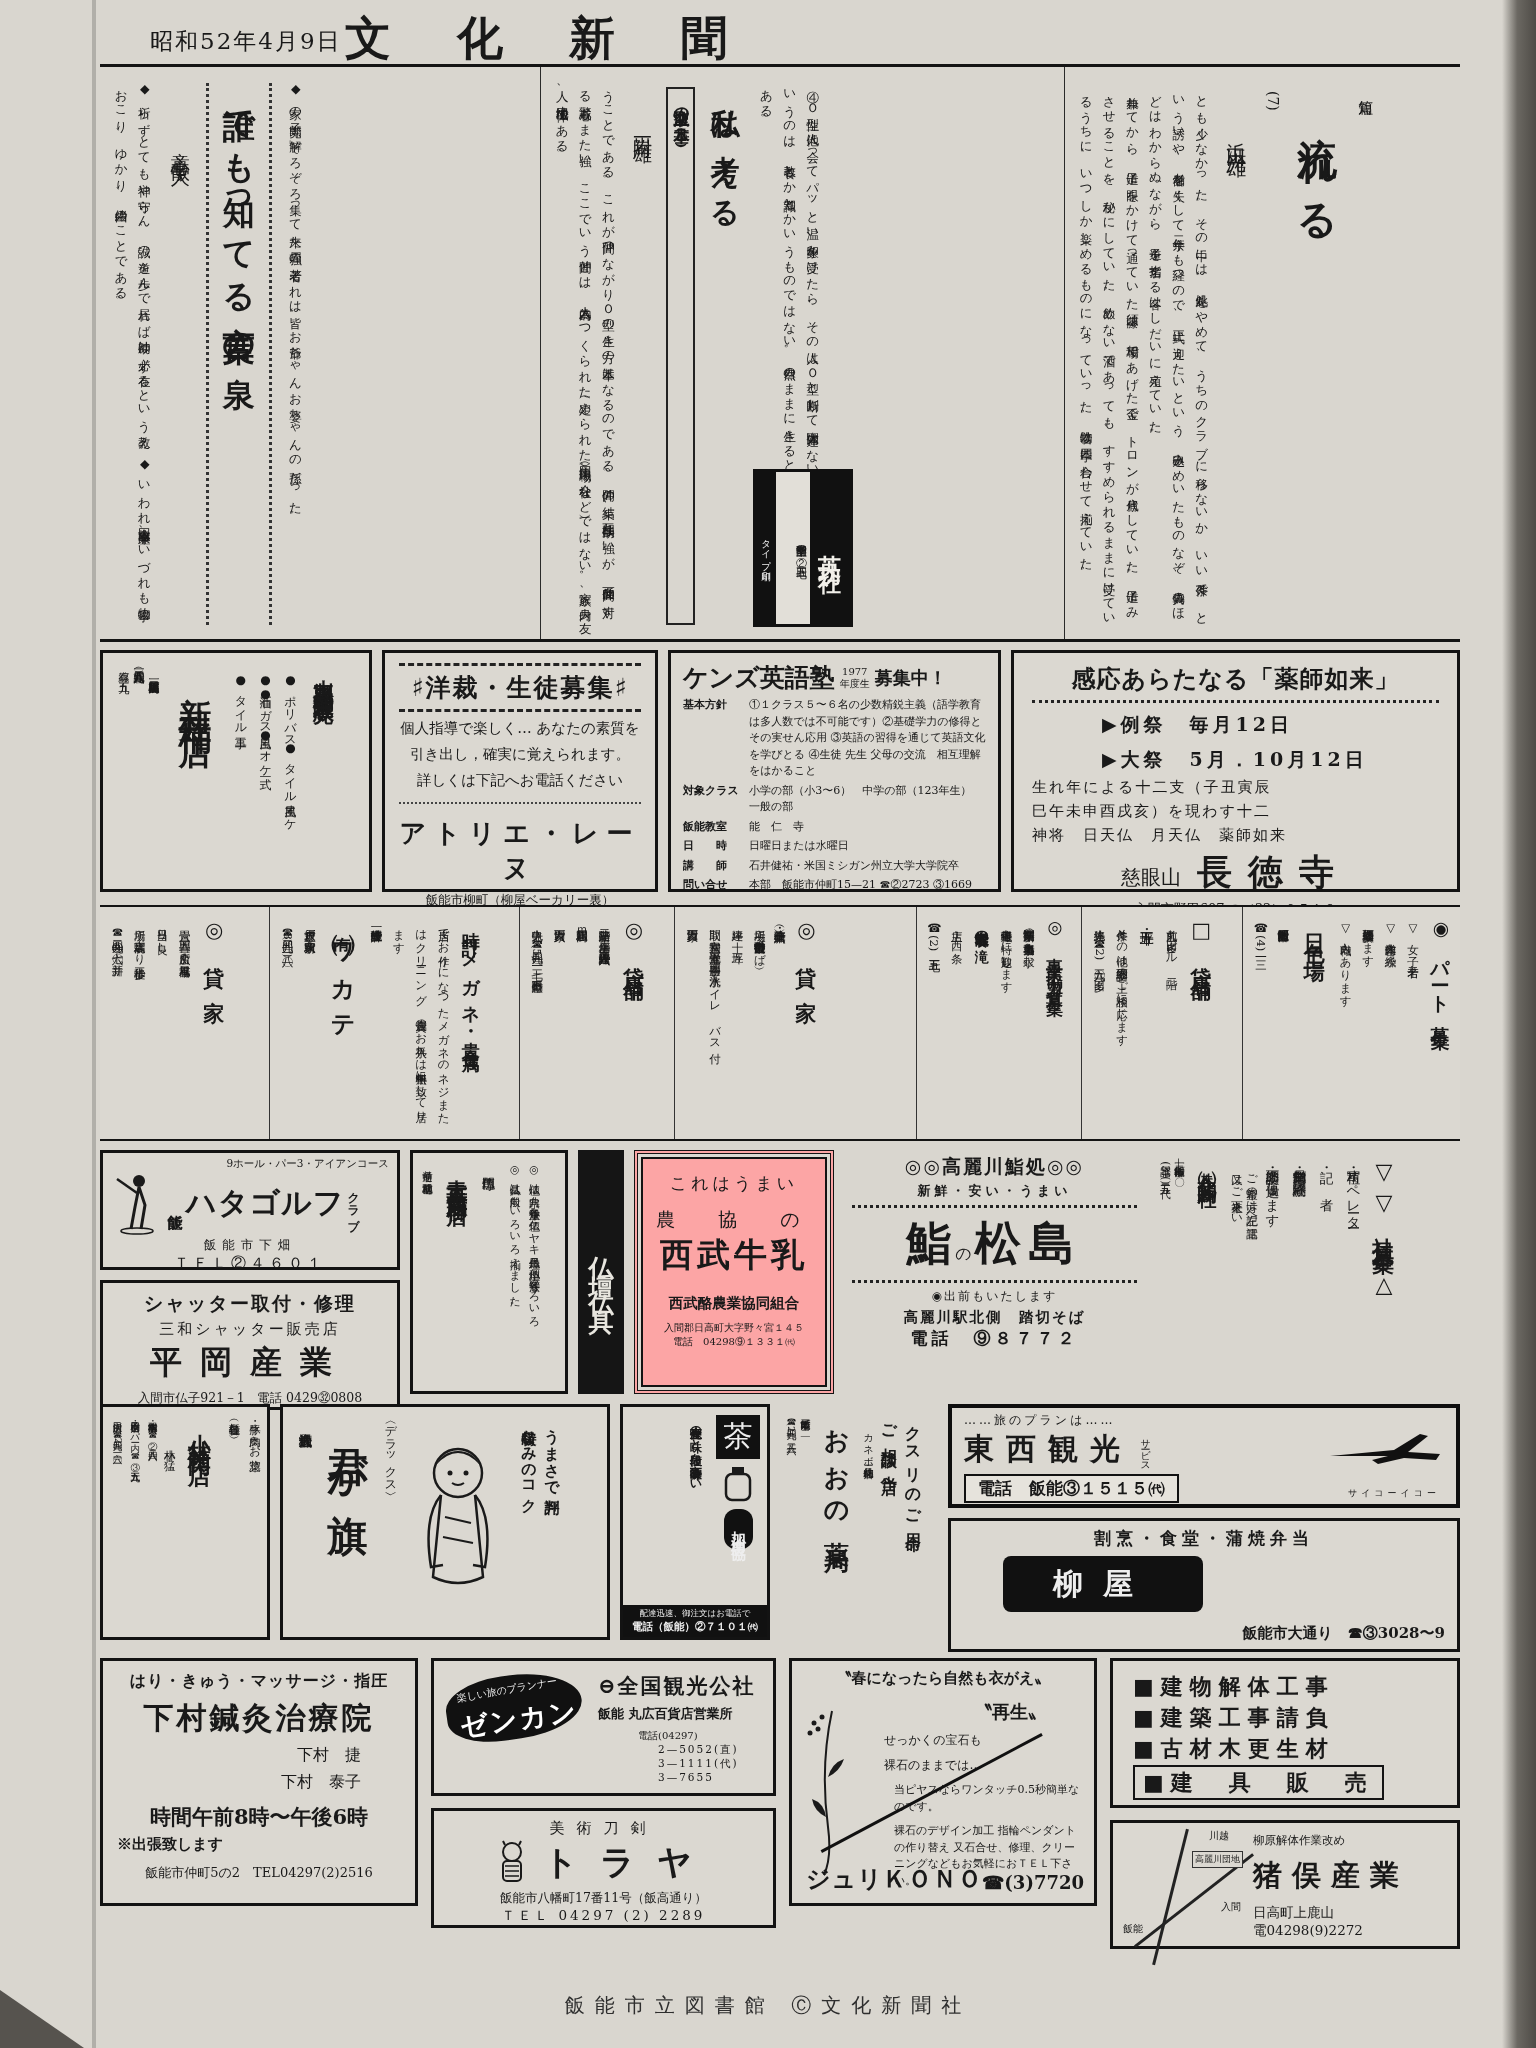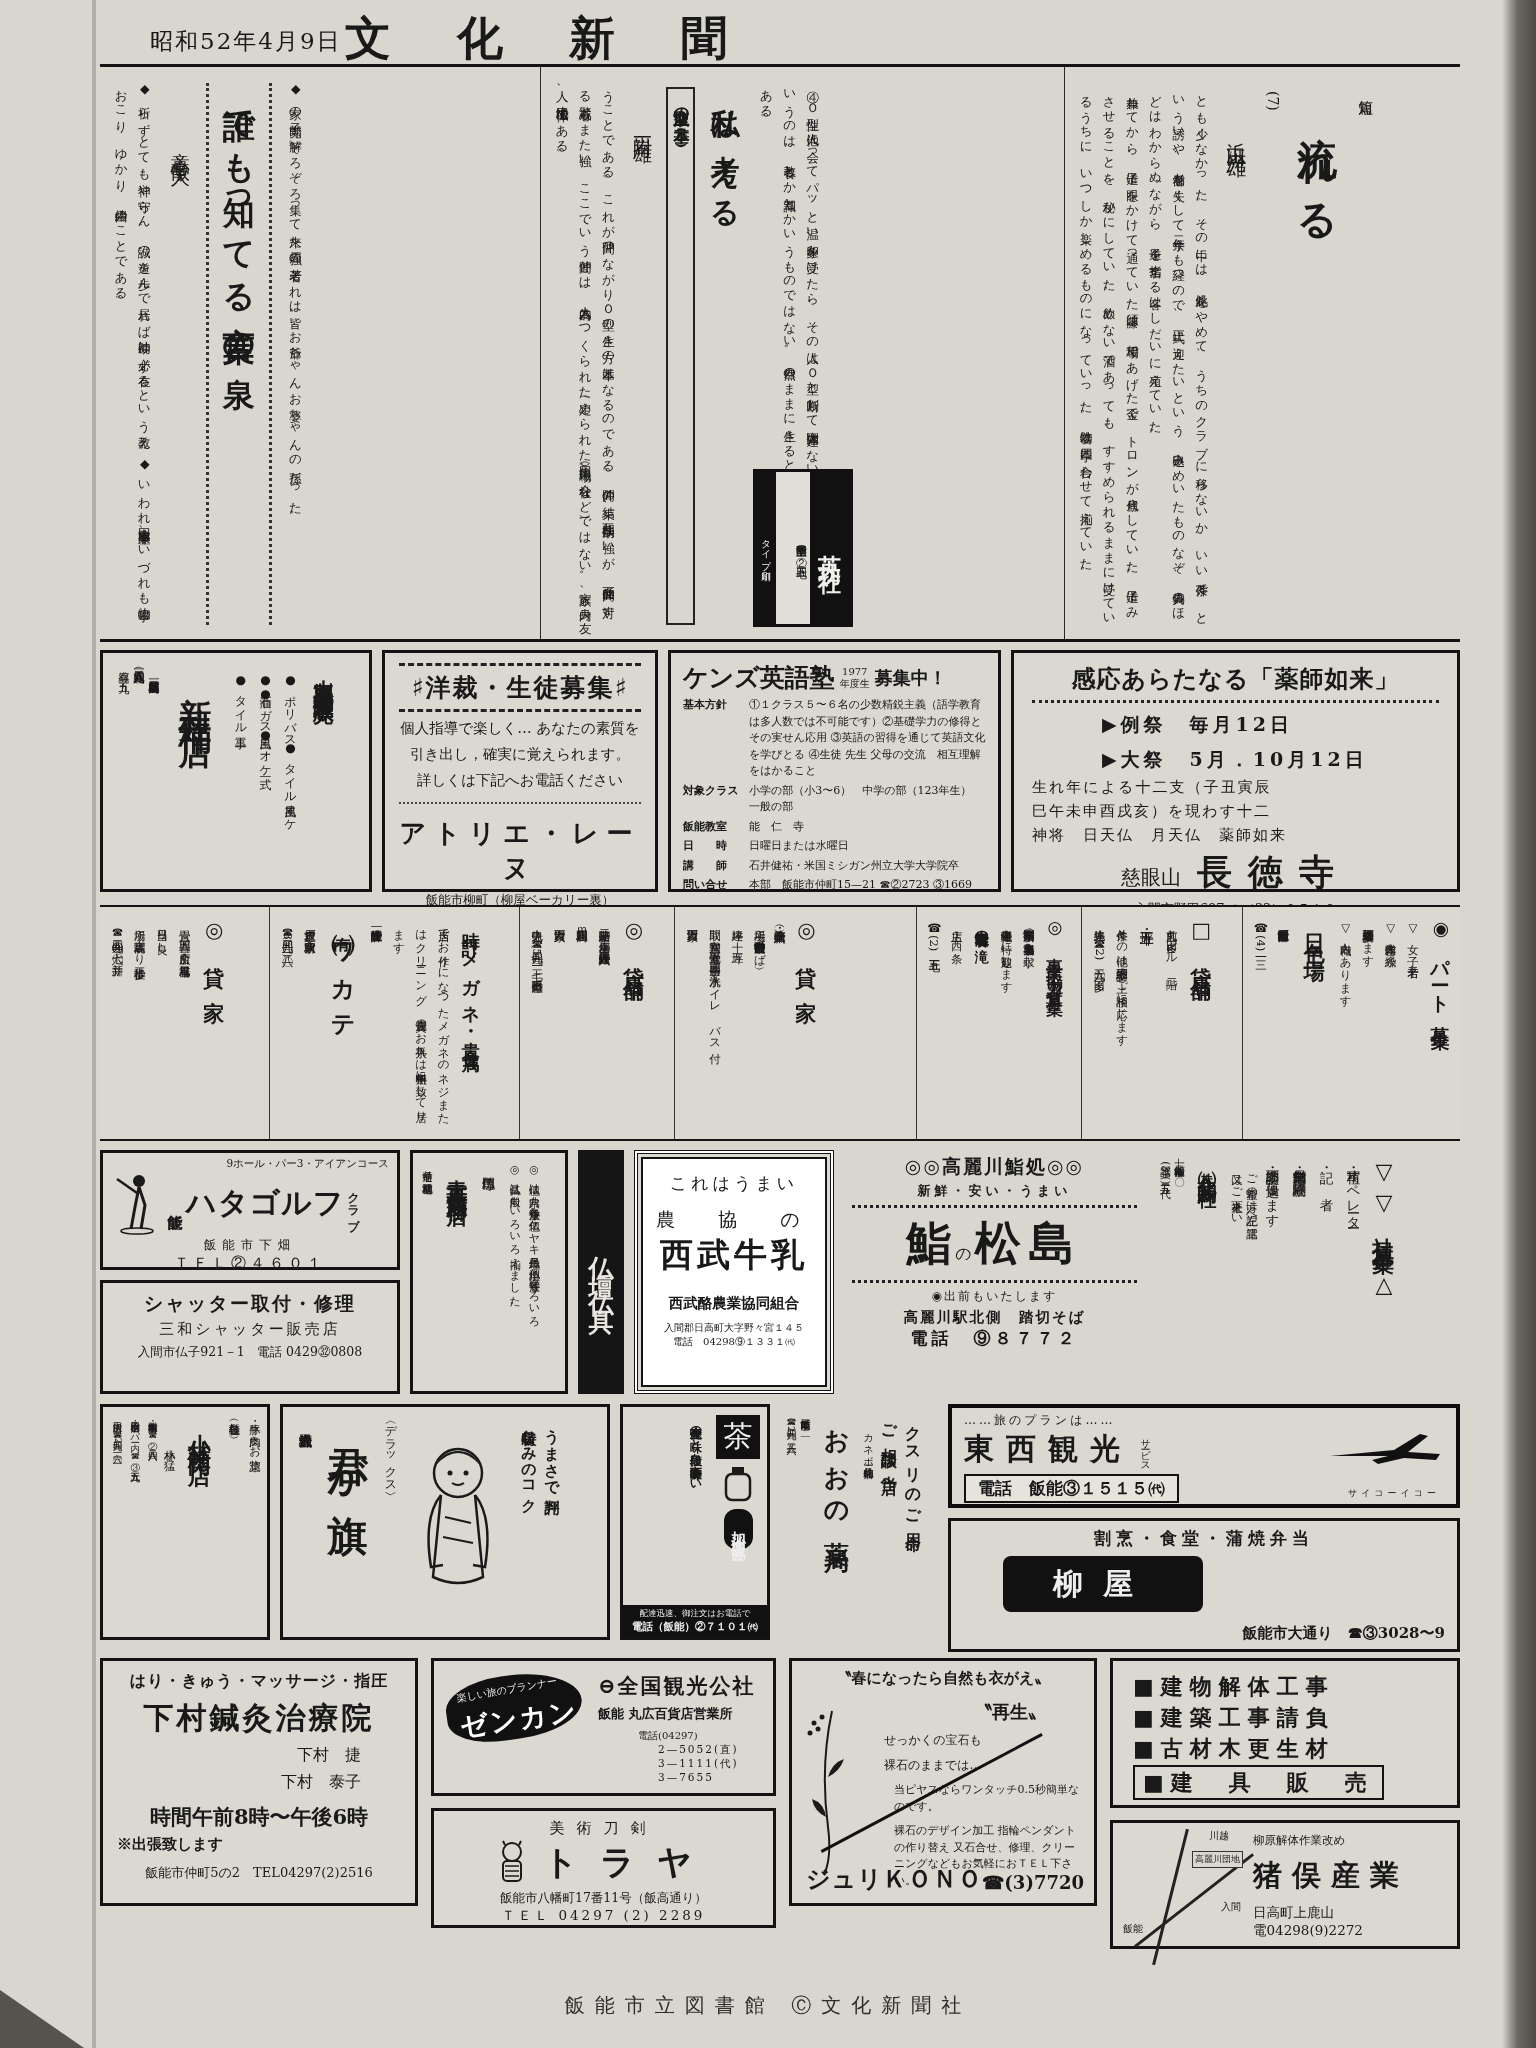--- a/index.html
+++ b/index.html
@@ -101,21 +101,21 @@
   .hr-n{font-size:32px;font-weight:bold;letter-spacing:18px;margin-top:2px;}
   .hr-f{font-size:12.5px;margin-top:5px;}
   .aoki{width:158px;padding:10px 8px;}
   .ao-b{font-size:11px;line-height:1.75;}
   .ao-l{font-size:13px;margin:4px 8px 0 0;}
   .ao-n{font-size:21px;font-weight:bold;letter-spacing:3px;margin:0 8px;}
   .ao-a{font-size:10.5px;}
   .banner{width:46px;background:#151515;color:#e8e6df;display:flex;align-items:center;justify-content:center;}
   .bn{font-size:25px;letter-spacing:18px;font-weight:600;}
   .seibu{width:200px;border:4px double #131313;box-shadow:inset 0 0 0 3px #dbd8d1, inset 0 0 0 5px #131313;
-         background:#ffffff;box-sizing:border-box;padding:18px 8px;text-align:center;}
+         background:#fca5a5;box-sizing:border-box;padding:18px 8px;text-align:center;}
   .sb-1{font-size:17px;letter-spacing:4px;}
   .sb-2{font-size:19px;letter-spacing:12px;margin-top:12px;}
   .sb-n{font-size:33px;font-weight:bold;letter-spacing:4px;}
   .sb-o{font-size:14.5px;font-weight:bold;margin-top:16px;}
   .sb-a{font-size:10px;margin-top:8px;}
   .sb-p{font-size:10px;}
   .matsu{width:285px;padding:4px 8px;}
   .ms-k{font-size:19px;font-weight:bold;text-align:center;letter-spacing:2px;}
   .ms-s{font-size:13px;font-weight:bold;text-align:center;margin-top:2px;letter-spacing:4px;}
   .ms-rule{border-top:3px dotted #222;margin:5px 0;}
@@ -442,20 +442,21 @@
           <span class="hg-pre v">飯能</span>
           <span class="hg-n">ハタゴルフ</span>
           <span class="hg-suf v">クラブ</span>
         </div>
         <div class="hg-a">飯能市下畑</div>
         <div class="hg-p">ＴＥＬ②４６０１</div>
       </div>
       <div class="hira bx">
         <div class="hr-1">シャッター取付・修理</div>
         <div class="hr-2">三和シャッター販売店</div>
+        <div class="hr-n">平岡産業</div>
         <div class="hr-f">入間市仏子921－1　電話 0429㉜0808</div>
       </div>
     </div>
     <div class="aoki bx">
       <div class="v fill">
         <div class="ao-b">◎仏壇は八宗向　各寸法重ね仏壇・ケヤキ黒丹仏壇　小型仏壇、各寸法等いろいろ</div>
         <div class="ao-b">◎仏具は一般向、いろいろ揃えました。</div>
         <div class="ao-l">仏壇専門</div>
         <div class="ao-n">青木正吉商店双柳店</div>
         <div class="ao-a">中前通り双柳墓地前</div>

